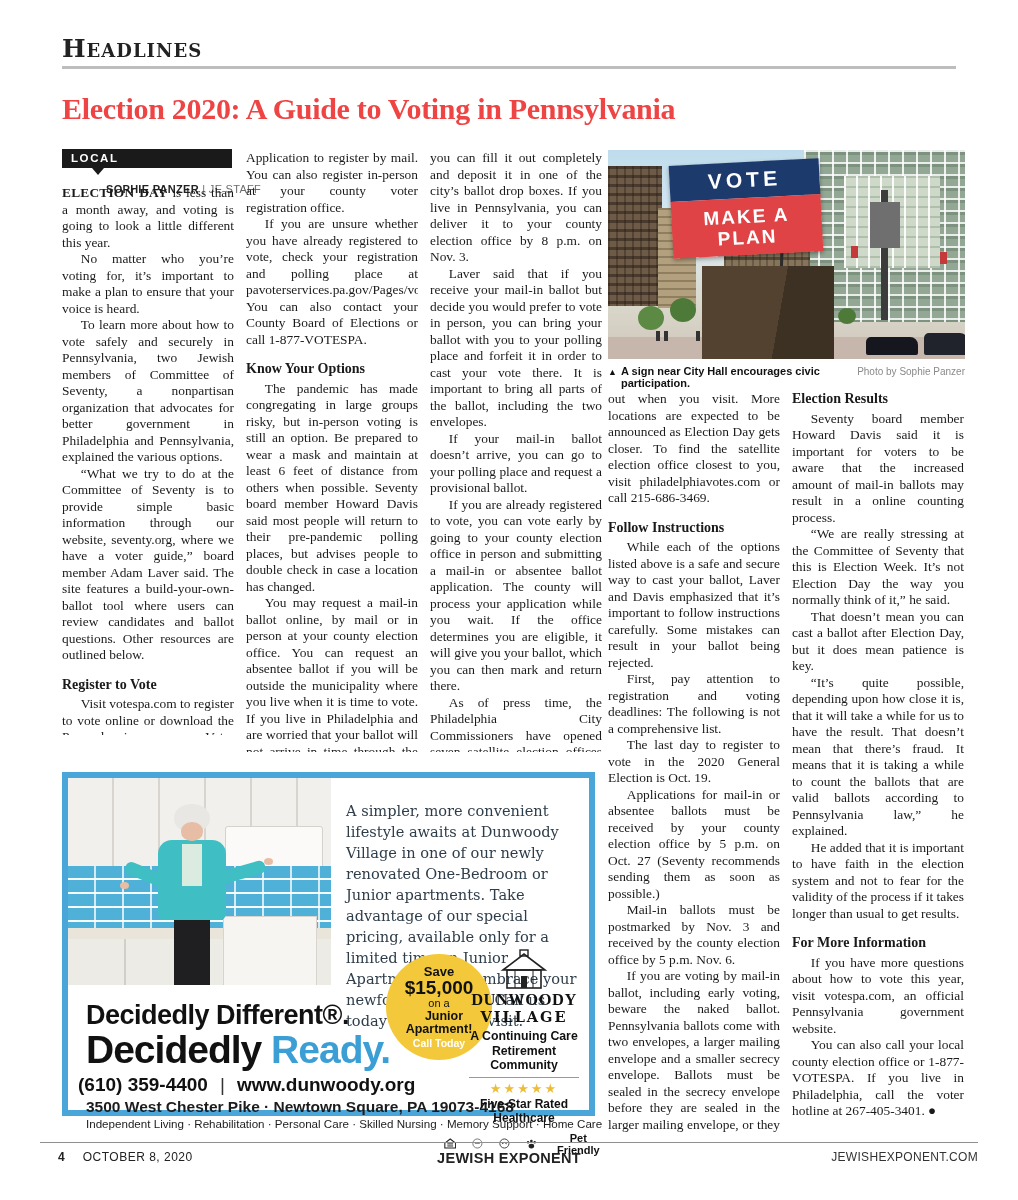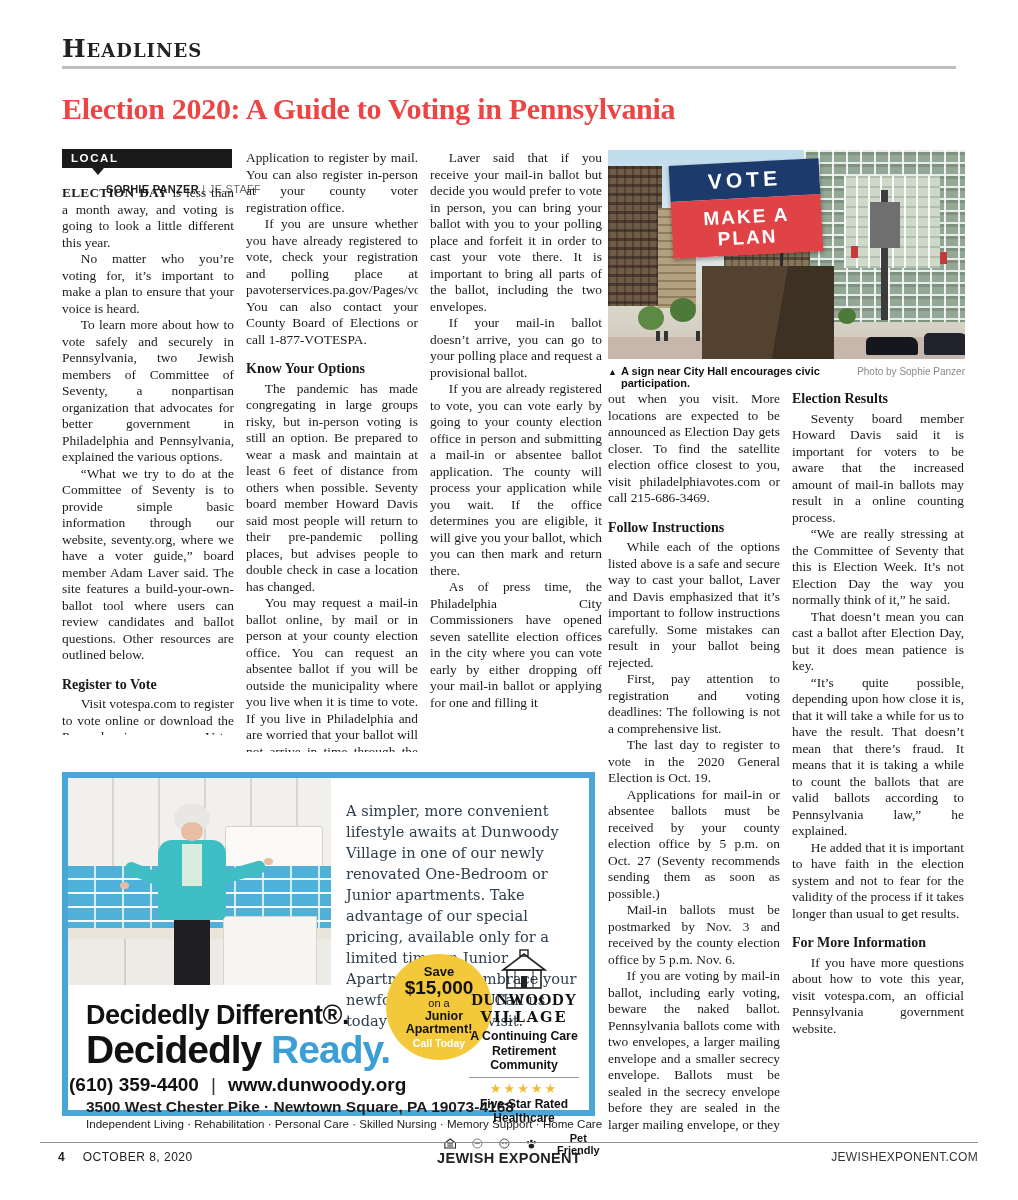--- a/index.html
+++ b/index.html
@@ -106,21 +106,21 @@
   .hand-l{left:52px;top:104px;} .hand-r{left:196px;top:80px;}
   .blouse{position:absolute;left:114px;top:66px;width:20px;height:42px;background:#d9ecdf;}
   .pants{position:absolute;left:106px;top:142px;width:36px;height:65px;background:#1f1f22;}
   .ad-copy{position:absolute;left:278px;top:22px;width:242px;font-family:"DejaVu Serif",serif;
       font-size:14.6px;line-height:21px;color:#2e3d4a;}
   .tag1{position:absolute;left:18px;top:222px;font-family:"Liberation Sans",sans-serif;
       font-weight:bold;font-size:27px;letter-spacing:-0.5px;color:#111;}
   .tag2{position:absolute;left:18px;top:250px;font-family:"Liberation Sans",sans-serif;
       font-weight:bold;font-size:39px;letter-spacing:-1px;color:#111;}
   .tag2 .blue{color:#3b9fd6;}
-  .ad-phone{position:absolute;left:1px;top:296px;font-family:"Liberation Sans",sans-serif;
+  .ad-phone{position:absolute;left:10px;top:296px;font-family:"Liberation Sans",sans-serif;
       font-weight:bold;font-size:19px;color:#111;}
   .ad-phone .psep{margin:0 12px;font-weight:normal;color:#333;}
   .ad-addr{position:absolute;left:18px;top:320px;font-family:"Liberation Sans",sans-serif;
       font-size:15.5px;color:#1c1c1c;font-weight:bold;}
   .ad-svcs{position:absolute;left:18px;top:339px;width:380px;font-family:"Liberation Sans",sans-serif;
       font-size:11.6px;color:#1c1c1c;white-space:nowrap;}
   .badge{position:absolute;left:318px;top:176px;width:106px;height:106px;border-radius:50%;
       background:#f3c93b;display:flex;flex-direction:column;align-items:center;justify-content:center;
       font-family:"Liberation Sans",sans-serif;color:#111;text-align:center;line-height:1.05;}
   .badge .b1{font-weight:bold;font-size:13px;} .badge .b2{font-weight:bold;font-size:19px;}
@@ -176,20 +176,21 @@
 
   <div class="col c2">
     <p>Application to register by mail. You can also register in-person at your county voter registration office.</p>
     <p class="ind">If you are unsure whether you have already registered to vote, check your registration and polling place at pavoterservices.pa.gov/Pages/voterregistrationstatus.aspx. You can also contact your County Board of Elections or call 1-877-VOTESPA.</p>
     <h3 class="subhead">Know Your Options</h3>
     <p class="ind">The pandemic has made congregating in large groups risky, but in-person voting is still an option. Be prepared to wear a mask and maintain at least 6 feet of distance from others when possible. Seventy board member Howard Davis said most people will return to their pre-pandemic polling places, but advises people to double check in case a location has changed.</p>
     <p class="ind">You may request a mail-in ballot online, by mail or in person at your county election office. You can request an absentee ballot if you will be outside the municipality where you live when it is time to vote. If you live in Philadelphia and are worried that your ballot will not arrive in time through the mail,</p>
   </div>
 
   <div class="col c3">
+    <p>you can fill it out completely and deposit it in one of the city’s ballot drop boxes. If you live in Pennsylvania, you can deliver it to your county election office by 8 p.m. on Nov. 3.</p>
     <p class="ind">Laver said that if you receive your mail-in ballot but decide you would prefer to vote in person, you can bring your ballot with you to your polling place and forfeit it in order to cast your vote there. It is important to bring all parts of the ballot, including the two envelopes.</p>
     <p class="ind">If your mail-in ballot doesn’t arrive, you can go to your polling place and request a provisional ballot.</p>
     <p class="ind">If you are already registered to vote, you can vote early by going to your county election office in person and submitting a mail-in or absentee ballot application. The county will process your application while you wait. If the office determines you are eligible, it will give you your ballot, which you can then mark and return there.</p>
     <p class="ind">As of press time, the Philadelphia City Commissioners have opened seven satellite election offices in the city where you can vote early by either dropping off your mail-in ballot or applying for one and filling it</p>
   </div>
 
   <div class="photo">
     <div class="bldg-right"></div>
     <div class="bldg-right-lt"></div>
     <div class="bldg-left"></div>
@@ -239,20 +240,21 @@
 
   <div class="col c5">
     <h3 class="subhead" style="margin-top:0;">Election Results</h3>
     <p class="ind">Seventy board member Howard Davis said it is important for voters to be aware that the increased amount of mail-in ballots may result in a online counting process.</p>
     <p class="ind">“We are really stressing at the Committee of Seventy that this is Election Week. It’s not Election Day the way you normally think of it,” he said.</p>
     <p class="ind">That doesn’t mean you can cast a ballot after Election Day, but it does mean patience is key.</p>
     <p class="ind">“It’s quite possible, depending upon how close it is, that it will take a while for us to have the result. That doesn’t mean that there’s fraud. It means that it is taking a while to count the ballots that are valid ballots according to Pennsylvania law,” he explained.</p>
     <p class="ind">He added that it is important to have faith in the election system and not to fear for the validity of the process if it takes longer than usual to get results.</p>
     <h3 class="subhead">For More Information</h3>
     <p class="ind">If you have more questions about how to vote this year, visit votespa.com, an official Pennsylvania government website.</p>
+    <p class="ind">You can also call your local county election office or 1-877-VOTESPA. If you live in Philadelphia, call the voter hotline at 267-405-3401. ●</p>
 
   </div>
 
   <div class="ad">
     <div class="kitchen">
       <div class="cab-top"></div>
       <div class="microwave"></div>
       <div class="tiles"></div>
       <div class="counter"></div>
       <div class="cab-bottom"></div>

